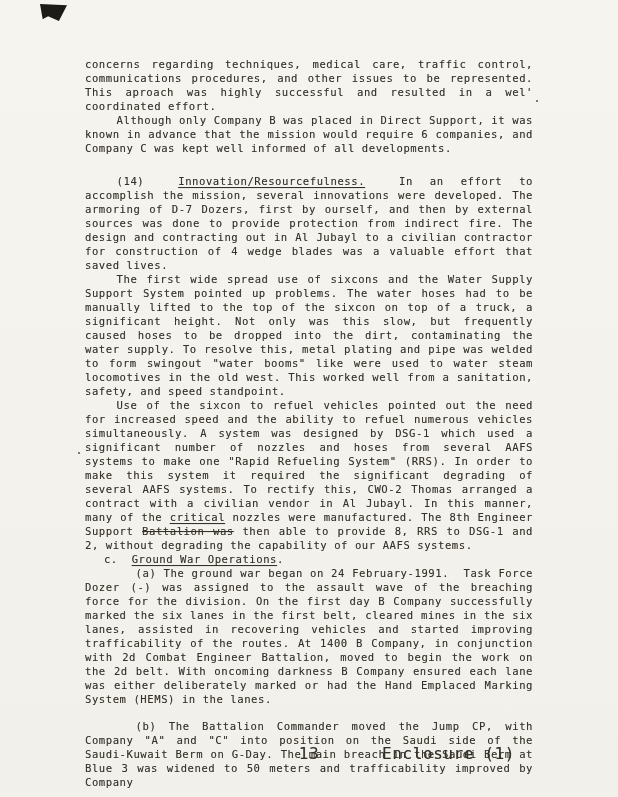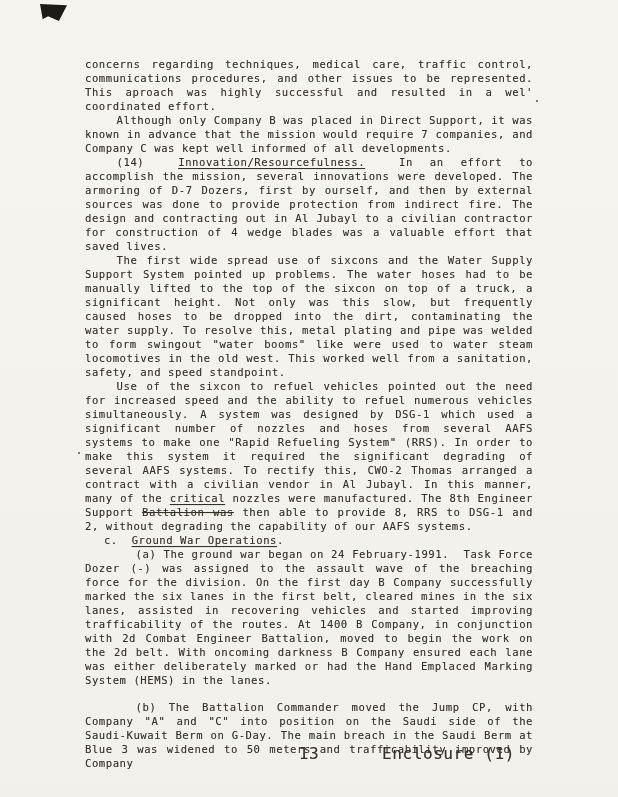--- a/index.html
+++ b/index.html
@@ -41,21 +41,21 @@
     font-size: 10.5px;
     line-height: 14px;
     letter-spacing: 0.6px;
     text-align: justify;
     text-shadow: 0.2px 0.2px 0 rgba(45,42,38,0.35);
   }
   .para { margin: 0; }
   .ind3 { text-indent: 3ch; }
   .ind5 { text-indent: 5ch; }
   .ind8 { text-indent: 8ch; }
-  .mt11 { margin-top: 0; }
+  .mt11 { margin-top: 19px; }
   .mt12 { margin-top: 12px; }
   .mt13 { margin-top: 13px; }
   .mt16 { }
   .u {
     text-decoration: underline;
     text-underline-offset: 2px;
     text-decoration-thickness: 1px;
   }
   .struck {
     text-decoration: line-through;
@@ -87,21 +87,21 @@
 <div class="paper">
 
   <div class="corner-mark"></div>
   <div class="speck s1"></div>
   <div class="speck s2"></div>
 
   <div class="text-block">
 
     <p class="para">concerns regarding techniques, medical care, traffic control, communications procedures, and other issues to be represented. This aproach was highly successful and resulted in a wel' coordinated effort.</p>
 
-    <p class="para ind5">Although only Company B was placed in Direct Support, it was known in advance that the mission would require 7 companies, and Company C was kept well informed of all developments.</p>
+    <p class="para ind5">Although only Company B was placed in Direct Support, it was known in advance that the mission would require 6 companies, and Company C was kept well informed of all developments.</p>
 
     <p class="para ind5 mt11"><span>(14)&nbsp;&nbsp;</span><span class="u">Innovation/Resourcefulness.</span><span>&nbsp;&nbsp;In an effort to accomplish the mission, several innovations were developed. The armoring of D-7 Dozers, first by ourself, and then by external sources was done to provide protection from indirect fire. The design and contracting out in Al Jubayl to a civilian contractor for construction of 4 wedge blades was a valuable effort that saved lives.</span></p>
 
     <p class="para ind5">The first wide spread use of sixcons and the Water Supply Support System pointed up problems. The water hoses had to be manually lifted to the top of the sixcon on top of a truck, a significant height. Not only was this slow, but frequently caused hoses to be dropped into the dirt, contaminating the water supply. To resolve this, metal plating and pipe was welded to form swingout "water booms" like were used to water steam locomotives in the old west. This worked well from a sanitation, safety, and speed standpoint.</p>
 
     <p class="para ind5"><span>Use of the sixcon to refuel vehicles pointed out the need for increased speed and the ability to refuel numerous vehicles simultaneously. A system was designed by DSG-1 which used a significant number of nozzles and hoses from several AAFS systems to make one "Rapid Refueling System" (RRS). In order to make this system it required the significant degrading of several AAFS systems. To rectify this, CWO-2 Thomas arranged a contract with a civilian vendor in Al Jubayl. In this manner, many of the </span><span class="u">critical</span><span> nozzles were manufactured. The 8th Engineer Support </span><span class="struck">Battalion was</span><span> then able to provide 8, RRS to DSG-1 and 2, without degrading the capability of our AAFS systems.</span></p>
 
     <p class="para ind3 mt16"><span>c.&nbsp;&nbsp;</span><span class="u">Ground War Operations</span><span>.</span></p>
 
 

